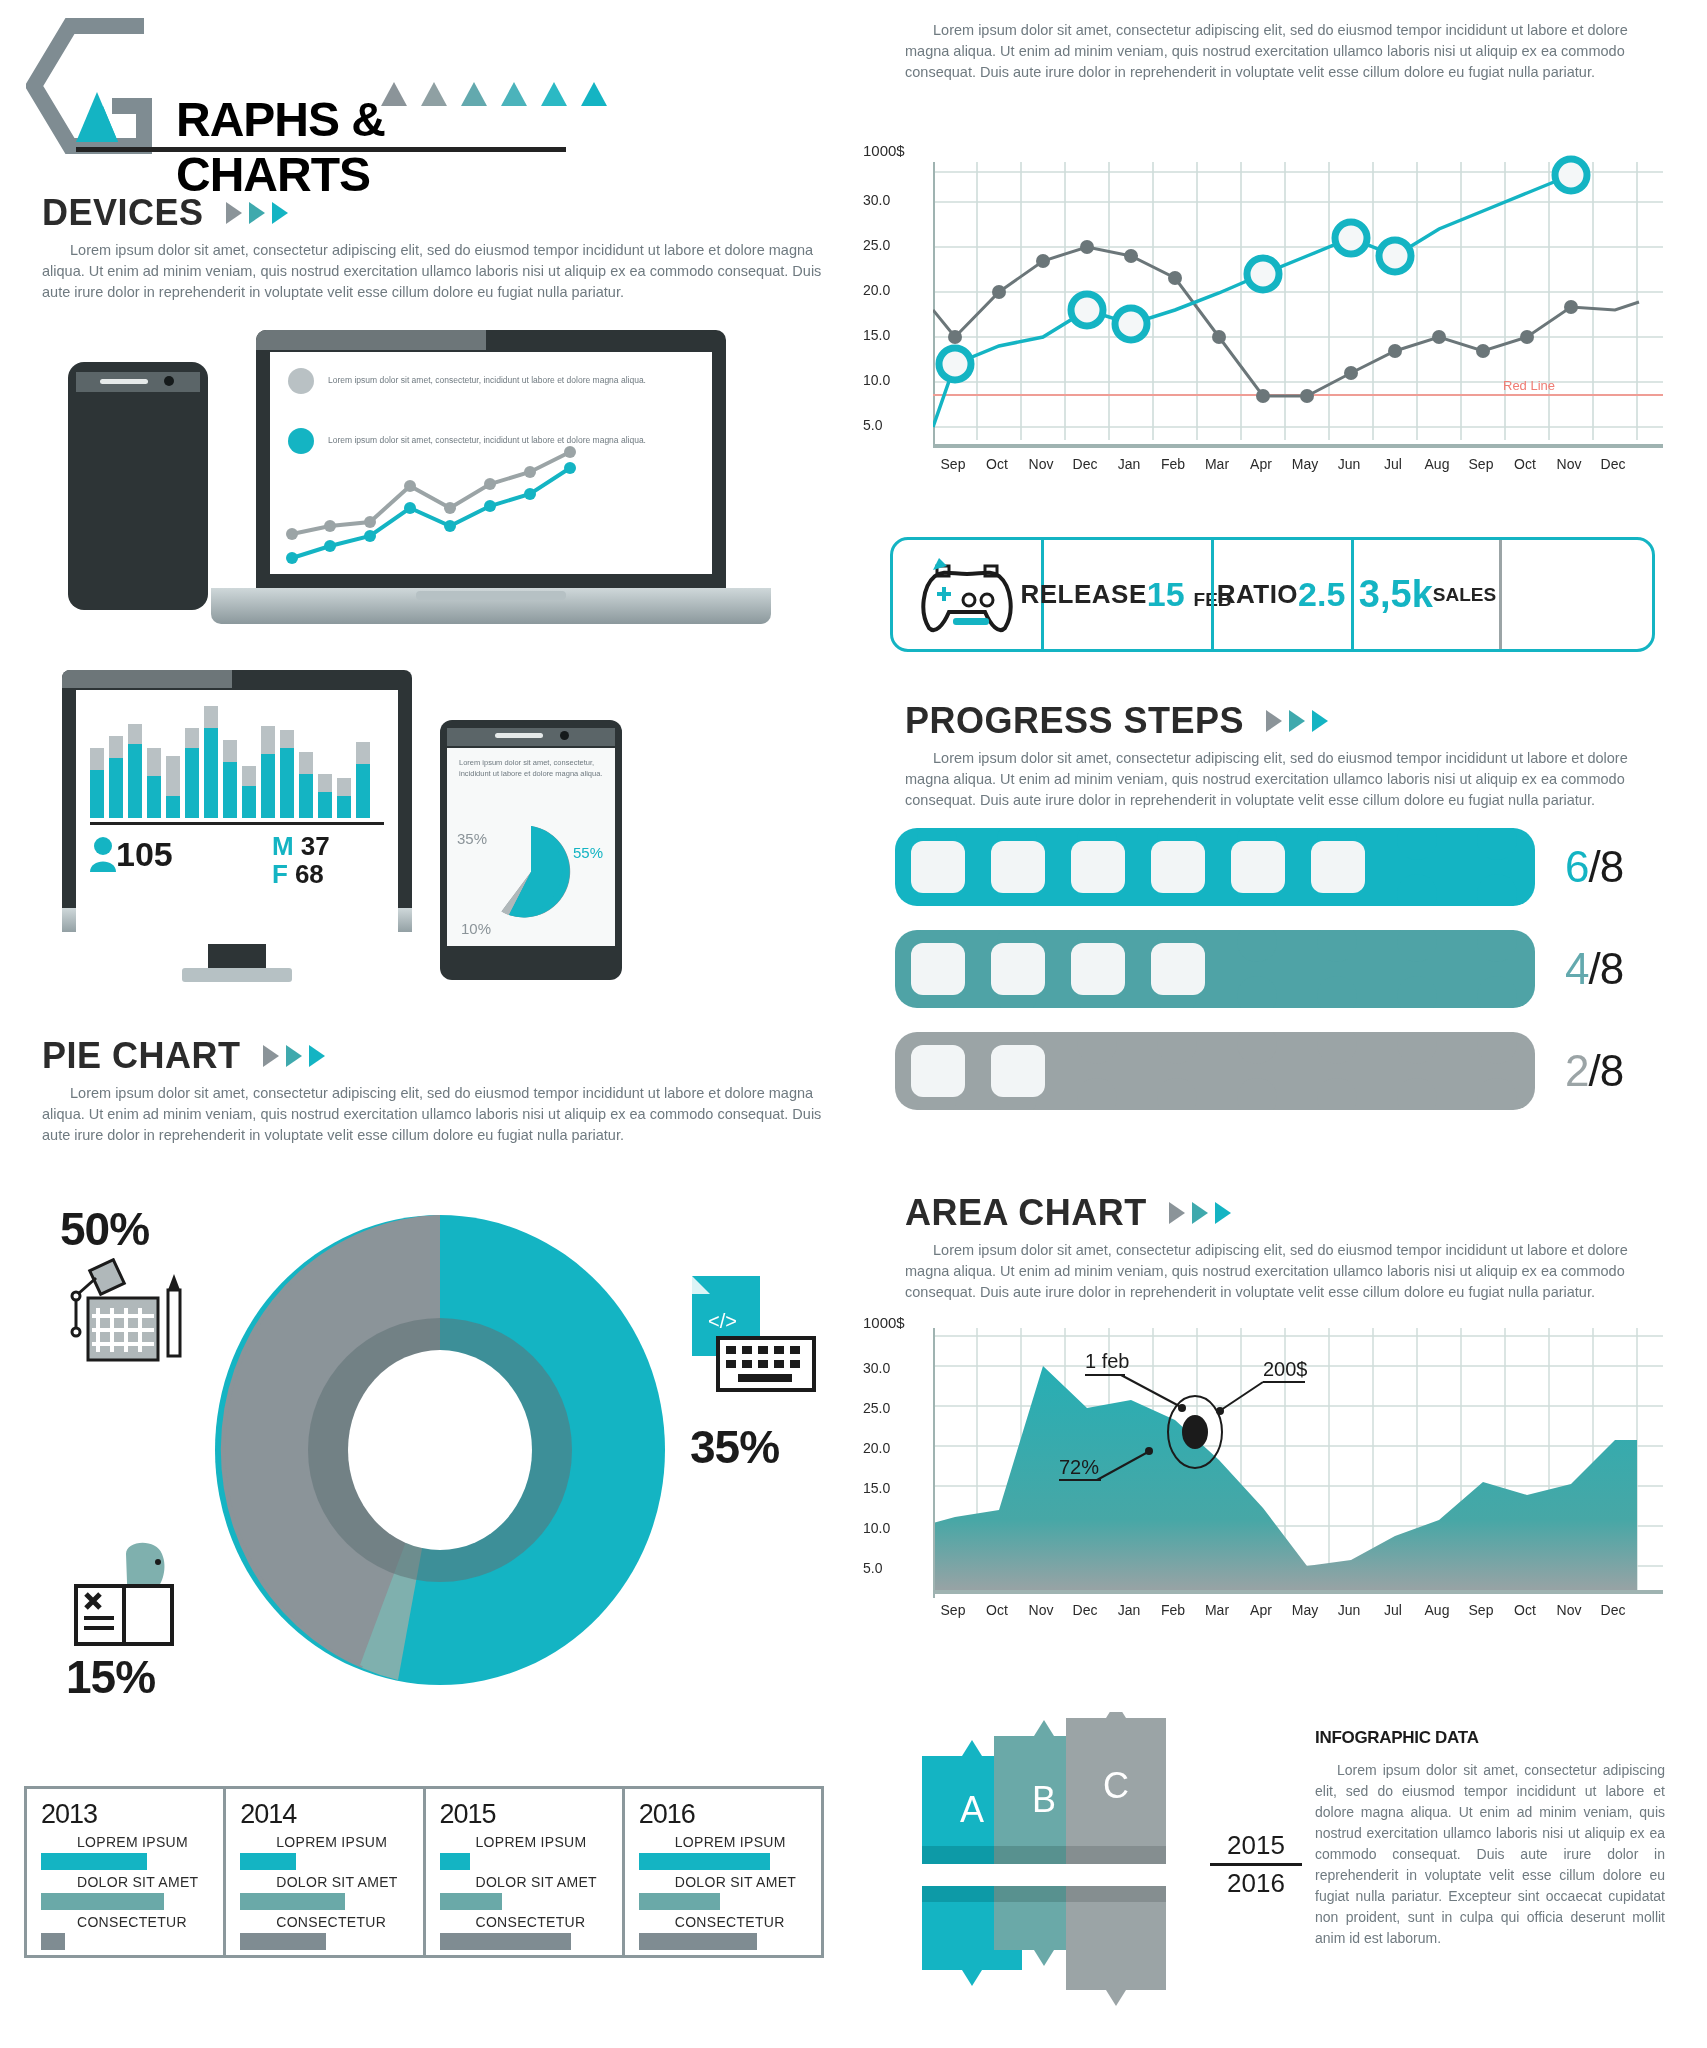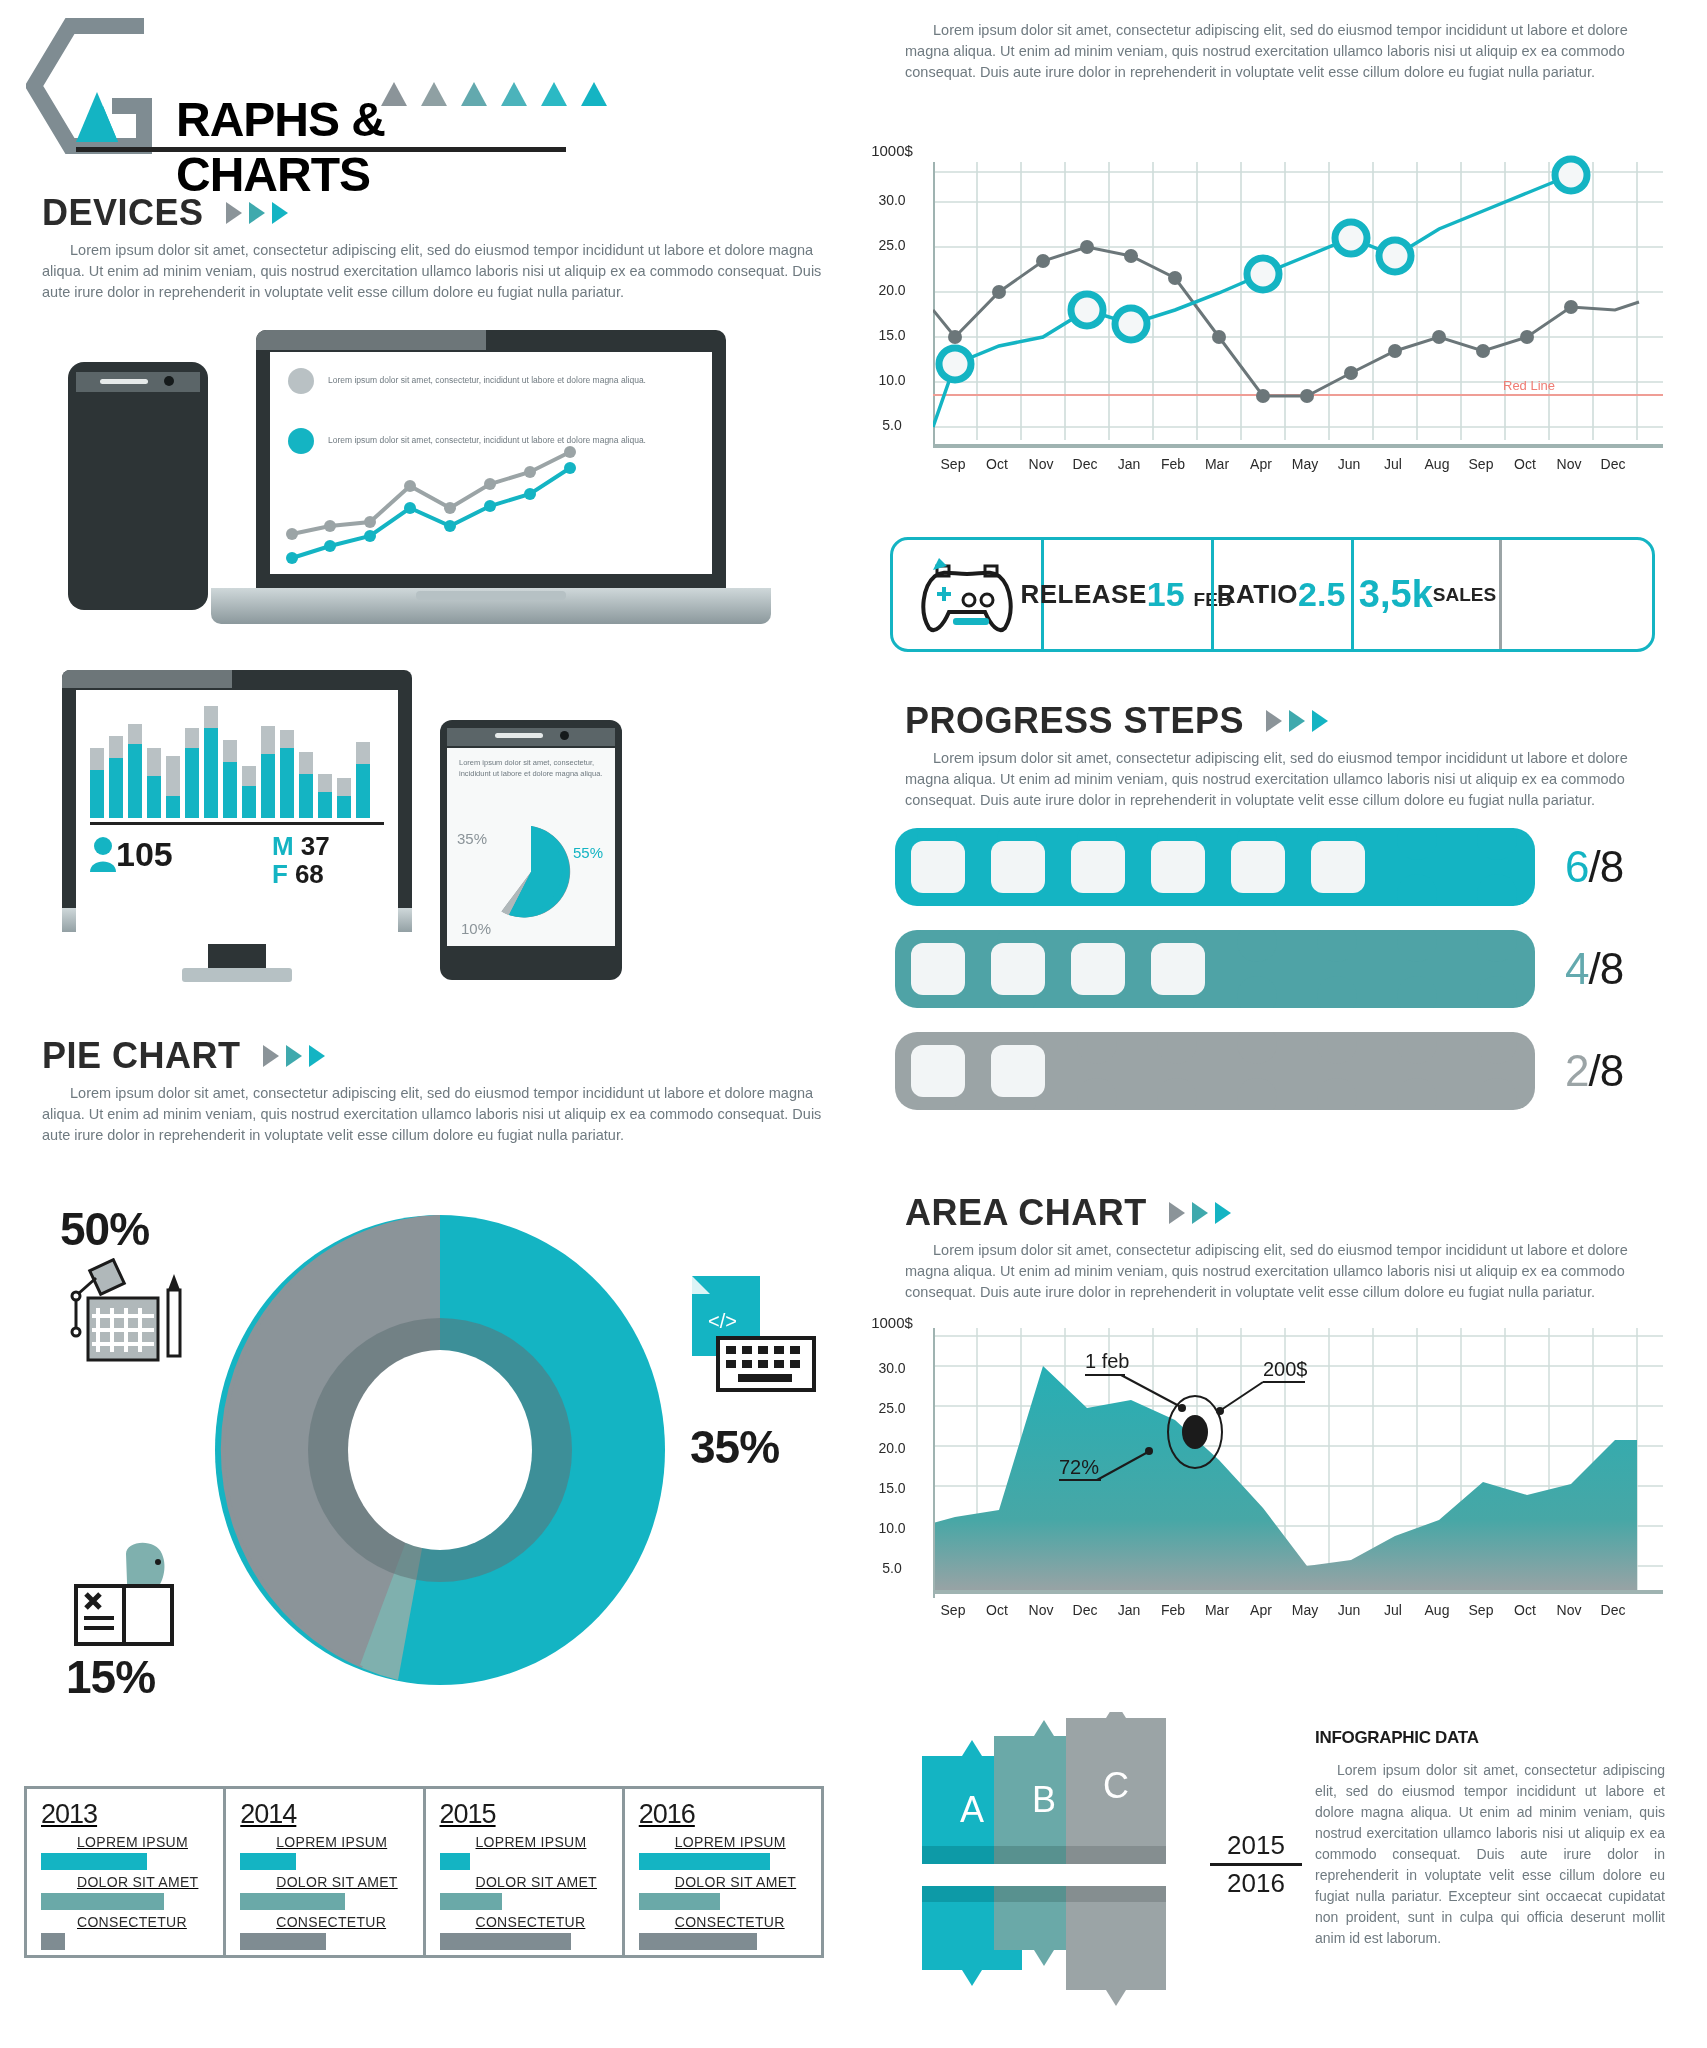--- a/index.html
+++ b/index.html
@@ -85,31 +85,31 @@
   .mf { position: absolute; left: 196px; top: 142px; font-size: 26px; line-height: 1.08; font-weight: 700; }
   .mf span.lbl { color: #14b4c3; margin-right: 7px; }
   .mf span.val { color: #1b1b1b; }
 
   
   #pie-head { position: absolute; left: 42px; top: 1035px; width: 790px; }
   .pie-art { position: absolute; left: 30px; top: 1180px; width: 820px; height: 580px; }
   .pct-big { font-size: 46px; font-weight: 700; color: #1b1b1b; letter-spacing: -1px; }
 
   
-  .yeartable { position: absolute; left: 24px; top: 1786px; width: 800px; height: 172px; border: 3px solid #8b989c; display: flex; text-decoration: underline; }
+  .yeartable { position: absolute; left: 24px; top: 1786px; width: 800px; height: 172px; border: 3px solid #8b989c; display: flex; }
   .ycell { flex: 1; border-right: 3px solid #8b989c; padding: 10px 14px; }
   .ycell:last-child { border-right: none; }
   .ycell h4 { font-size: 27px; font-weight: 400; color: #1b1b1b; letter-spacing: -1px; margin-bottom: 2px; }
   .ycell .lab { font-size: 14px; color: #2b2b2b; letter-spacing: .3px; margin: 4px 0 3px; padding-left: 36px; }
   .ycell .bar { height: 17px; }
 
   
   #line-head { position: absolute; left: 905px; top: 14px; width: 760px; }
   .linechart { position: absolute; left: 875px; top: 150px; width: 790px; height: 340px; }
-  .ylab { position: absolute; font-size: 14px; color: #2b2b2b; text-align: center; width: 58px; }
+  .ylab { position: absolute; font-size: 14px; color: #2b2b2b; text-align: left; width: 58px; }
   .xlab { position: absolute; font-size: 14px; color: #2b2b2b; text-align: center; width: 40px; }
 
   
   .relbar { position: absolute; left: 890px; top: 537px; width: 765px; height: 115px;
             border: 3px solid #14b4c3; border-radius: 18px; display: flex; align-items: stretch; }
   .relcell { position: relative; display: flex; align-items: center; justify-content: center; }
   .chev { position: absolute; top: 0; bottom: 0; width: 30px; }
   .rel-title { font-size: 26px; font-weight: 700; color: #232323; letter-spacing: 0.5px; }
   .rel-big { font-size: 34px; font-weight: 700; color: #14b4c3; }
   .rel-small { font-size: 19px; font-weight: 700; color: #232323; }

